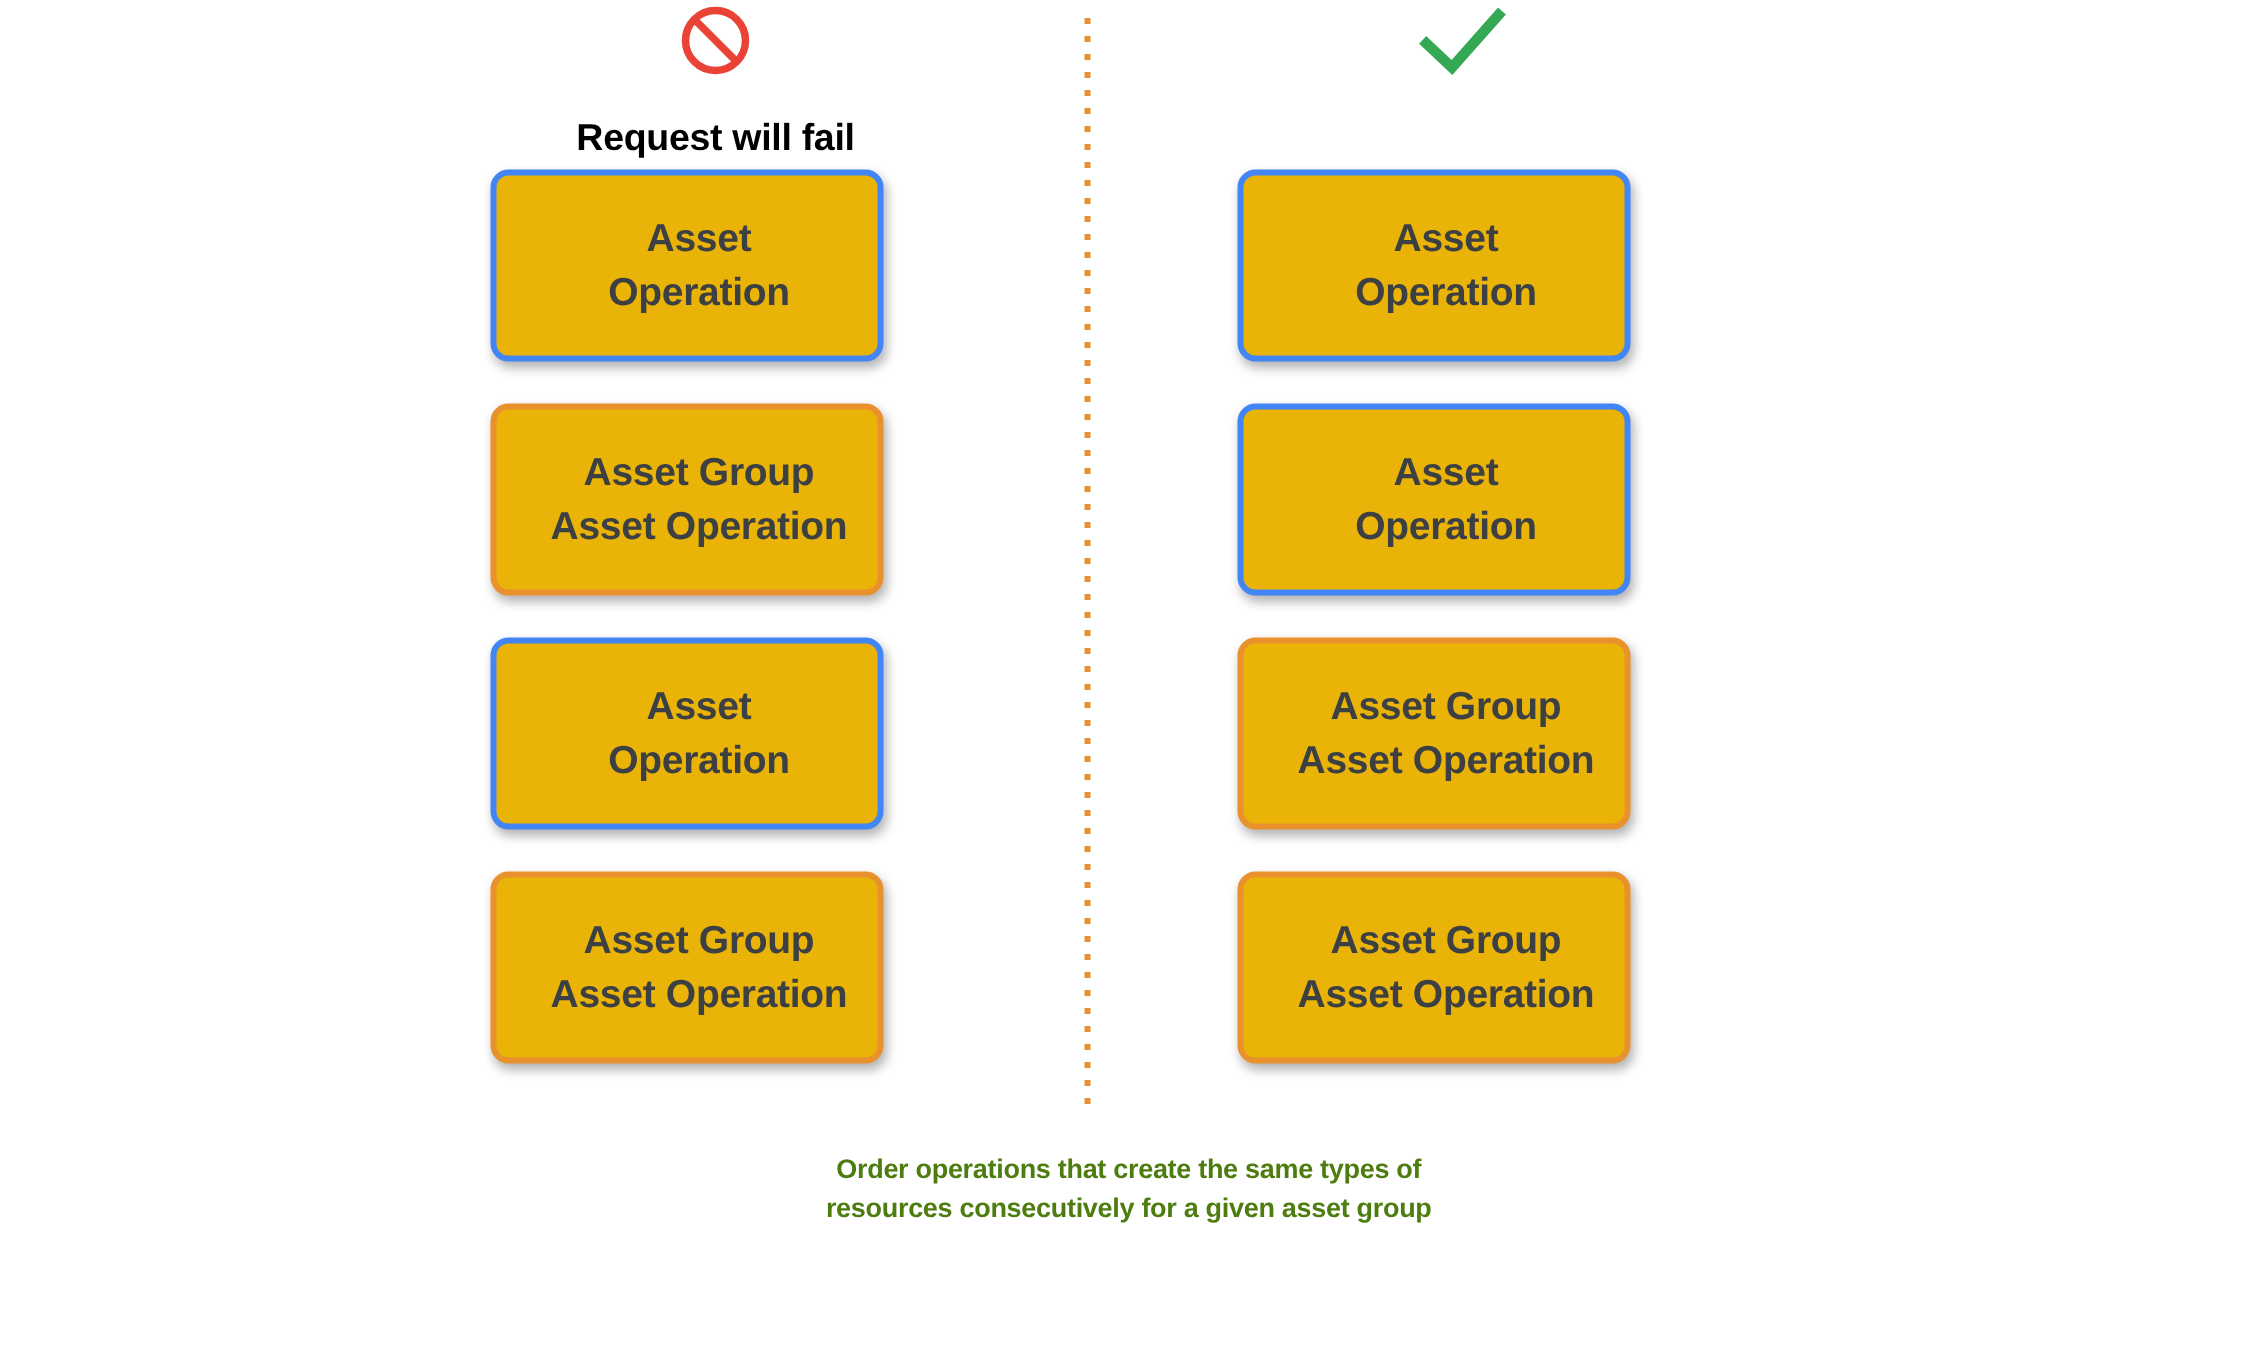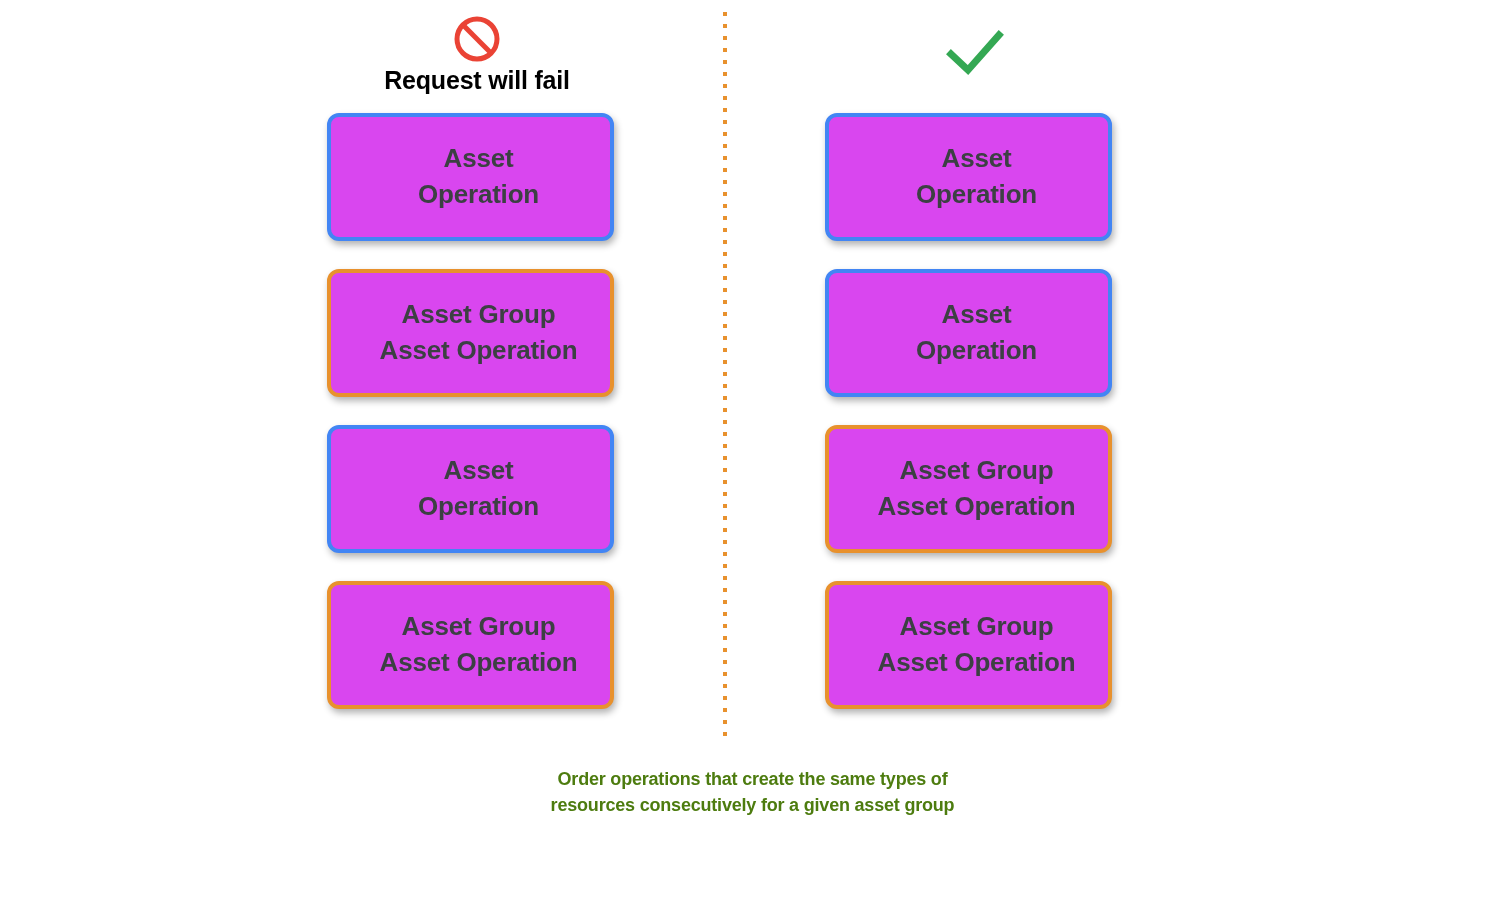--- a/index.html
+++ b/index.html
@@ -43,21 +43,21 @@
   }
   .column.left  { left: 327px; }
   .column.right { left: 825px; }
 
   
   .col-header {
     height: 105px;
     display: flex;
     flex-direction: column;
     align-items: center;
-    justify-content: center;
+    justify-content: space-between;
     padding-bottom: 0;
   }
   .status-icon {
     height: 54px;
     display: flex;
     align-items: center;
     justify-content: center;
     margin-bottom: 2px;
   }
   .col-title {
@@ -72,24 +72,24 @@
 
   
   .boxes {
     display: flex;
     flex-direction: column;
     gap: 28px;
     padding-top: 8px;
   }
   .box {
     position: relative;
-    width: 287px;
+    width: 262px;
     height: 128px;
     box-sizing: border-box;
-    background: #d946ef;
+    background: #eab308;
     border-radius: 12px;
     border: 4px solid #4285F4;
     display: flex;
     align-items: center;
     justify-content: center;
     box-shadow: 2px 4px 7px rgba(0,0,0,0.30);
     padding-left: 16px;
   }
   .box.blue   { border-color: #4285F4; }
   .box.orange { border-color: #E8912D; }

